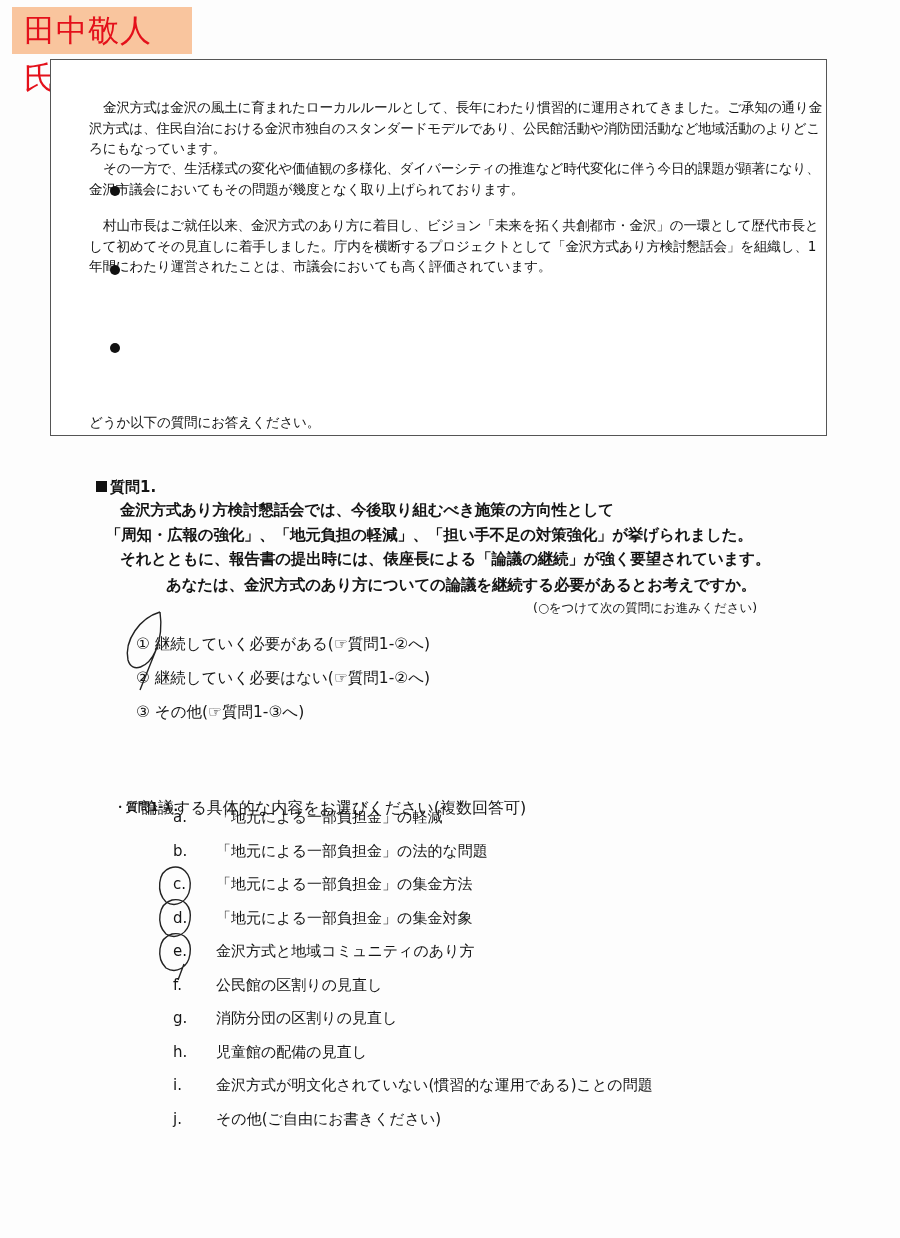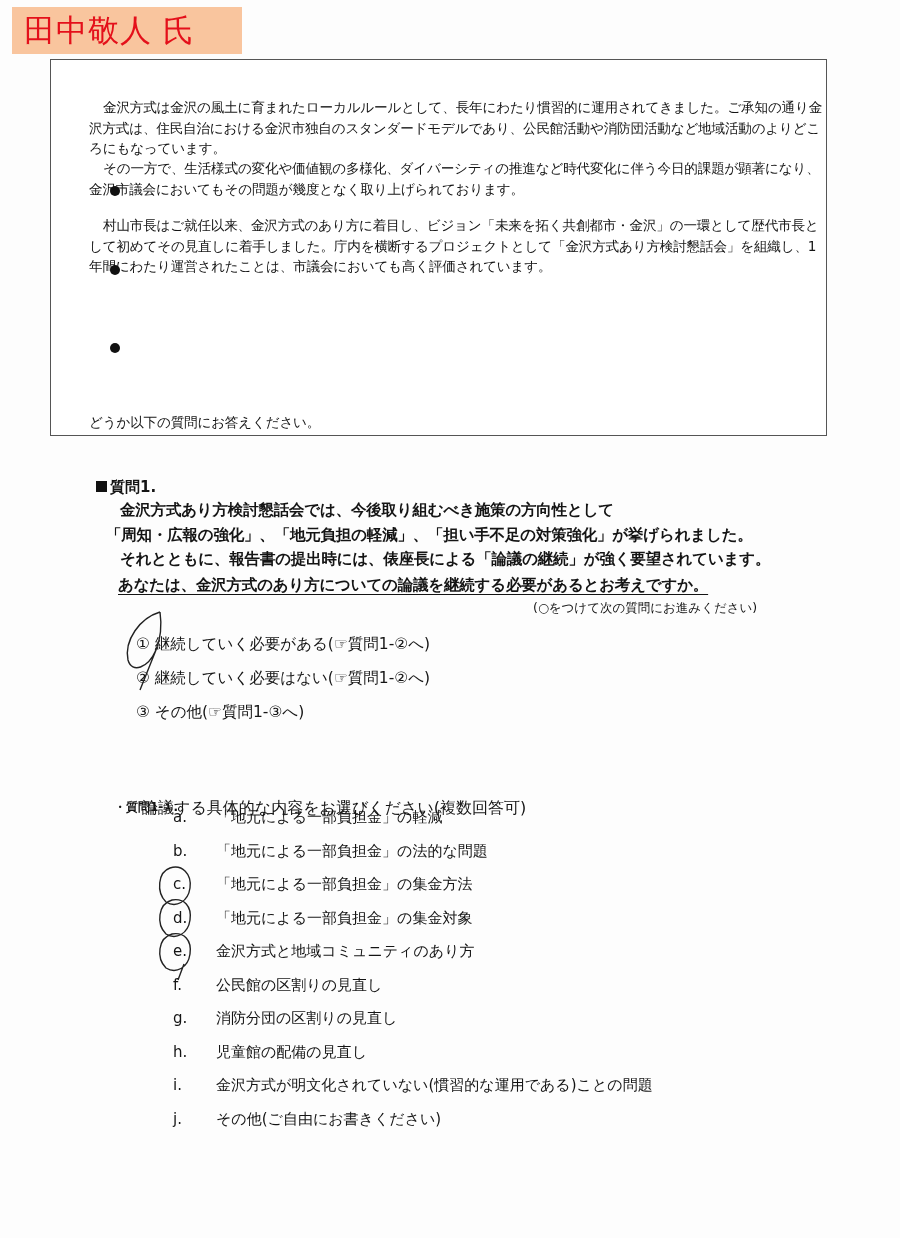--- a/index.html
+++ b/index.html
@@ -3,41 +3,41 @@
 <meta charset="utf-8">
 <style>
   html, body { margin: 0; padding: 0; }
   body {
     width: 900px; height: 1238px; position: relative; overflow: hidden;
     background: #fdfdfd;
     font-family: "DejaVu Sans", "Liberation Sans", sans-serif;
     color: #141414;
   }
   .name-badge {
-    position: absolute; left: 12px; top: 7px; width: 230px; height: 47px;
+    position: absolute; left: 12px; top: 7px; width: 180px; height: 47px;
     background: #f9c59e; color: #e4101a;
     font-size: 31px; line-height: 47px; padding-left: 12px; box-sizing: border-box;
     letter-spacing: 1px;
   }
   .intro-box {
     position: absolute; left: 50px; top: 59px; width: 777px; height: 377px;
     border: 1.5px solid #555; box-sizing: border-box; background: #fff;
   }
   .intro-box .para {
     position: absolute; left: 23px; width: 735px;
     font-size: 13.6px; line-height: 20.5px; letter-spacing: -0.2px;
     text-indent: 14px; margin: 15px;
   }
   .intro-box .bullet {
     position: absolute; left: 59px; width: 10px; height: 10px; border-radius: 50%; background: #111;
   }
   .q1-heading { position: absolute; left: 96px; top: 478px; font-size: 15px; font-weight: bold; }
   .q1-heading .sq { display: inline-block; width: 11px; height: 11px; background: #111; margin-right: 3px; vertical-align: 0; }
   .q-line { position: absolute; font-size: 15.5px; white-space: nowrap; font-weight: bold; letter-spacing: -0.2px; }
-  .q-underline { text-decoration: underline; text-underline-offset: 4px; }
+  .q-underline { text-underline-offset: 4px; margin-left: 48px; }
   .note { position: absolute; left: 533px; top: 600px; font-size: 12.5px; white-space: nowrap; }
   .option { position: absolute; left: 136px; font-size: 15.5px; white-space: nowrap; cursor: pointer; }
   .sub-heading { position: absolute; left: 114px; top: 775px; font-size: 12px; font-weight: bold; margin-top: 24px; }
   .sub-q { position: absolute; left: 142px; top: 798px; font-size: 16px; font-weight: normal; white-space: nowrap; }
   .choice { position: absolute; left: 173px; font-size: 15px; white-space: nowrap; cursor: pointer; }
   .choice .letter { display: inline-block; width: 43px; }
   .ink { position: absolute; left: 0; top: 0; width: 900px; height: 1238px; pointer-events: none; }
 </style>
 </head>
 <body>

